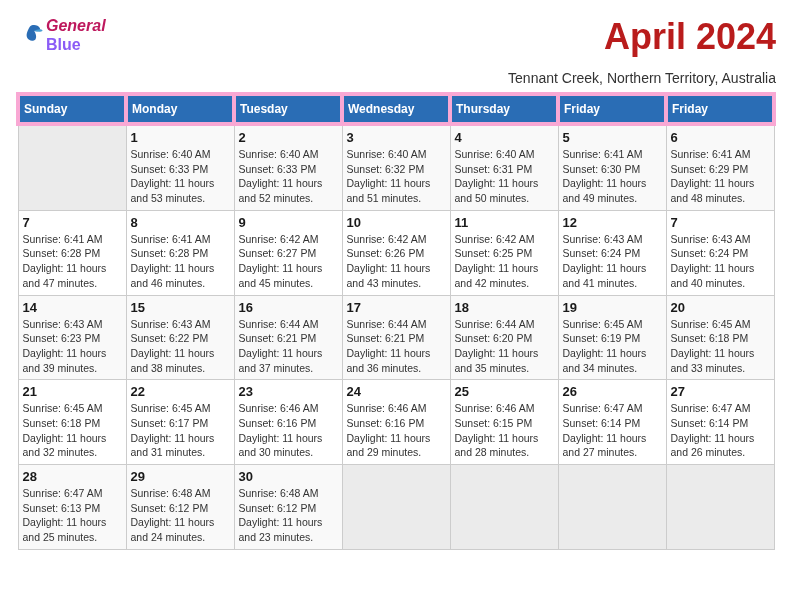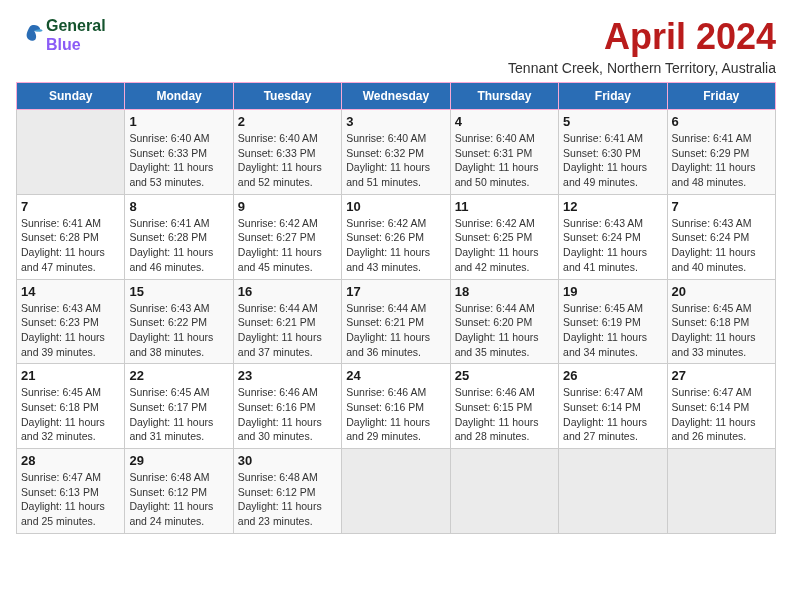--- a/index.html
+++ b/index.html
@@ -29,35 +29,35 @@
       text-align: right;
     }
     .month-title {
       font-size: 36px;
       font-weight: bold;
       color: #b91c1c;
     }
     .subtitle {
       font-size: 14px;
       color: #333;
-      margin-top: 2px;
+      margin-top: 12px;
     }
     table {
       width: 100%;
       border-collapse: collapse;
       font-size: 11px;
     }
     thead tr th {
       background-color: #2a6db5;
       color: #fff;
       padding: 6px 4px;
-      text-align: center;
+      text-align: left;
       font-size: 12px;
       font-weight: bold;
-      border: 1px solid #f9a8d4;
+      border: 4px solid #f9a8d4;
     }
     tbody tr td {
       border: 1px solid #ccc;
       vertical-align: top;
       padding: 4px 4px;
       min-height: 80px;
       width: 14.28%;
     }
     tbody tr {
       background: #fff;
@@ -86,21 +86,21 @@
 </head>
 <body>
 
 <div class="header">
   <div class="logo">
     <svg class="logo-bird" viewBox="0 0 40 40" xmlns="http://www.w3.org/2000/svg">
       <path d="M20 8 C24 4, 32 6, 34 10 C36 14, 30 16, 26 14 C28 18, 30 22, 28 26 C24 30, 18 28, 16 24 C14 20, 16 14, 20 8Z" fill="#2a6db5"></path>
       <path d="M26 14 C30 12, 36 10, 38 14 C36 16, 30 16, 26 14Z" fill="#4a9fd4"></path>
     </svg>
     <div>
-      <div style="font-size:16px; font-weight:bold; color:#14532d; line-height:1.2;">General</div>
+      <div style="font-size:16px; font-weight:bold; color:#be185d; line-height:1.2;font-style:italic;">General</div>
       <div style="font-size:16px; font-weight:bold; color:#8b5cf6; line-height:1.2;">Blue</div>
     </div>
   </div>
   <div class="title-block">
     <div class="month-title">April 2024</div>
     <div class="subtitle">Tennant Creek, Northern Territory, Australia</div>
   </div>
 </div>
 
 <table>

